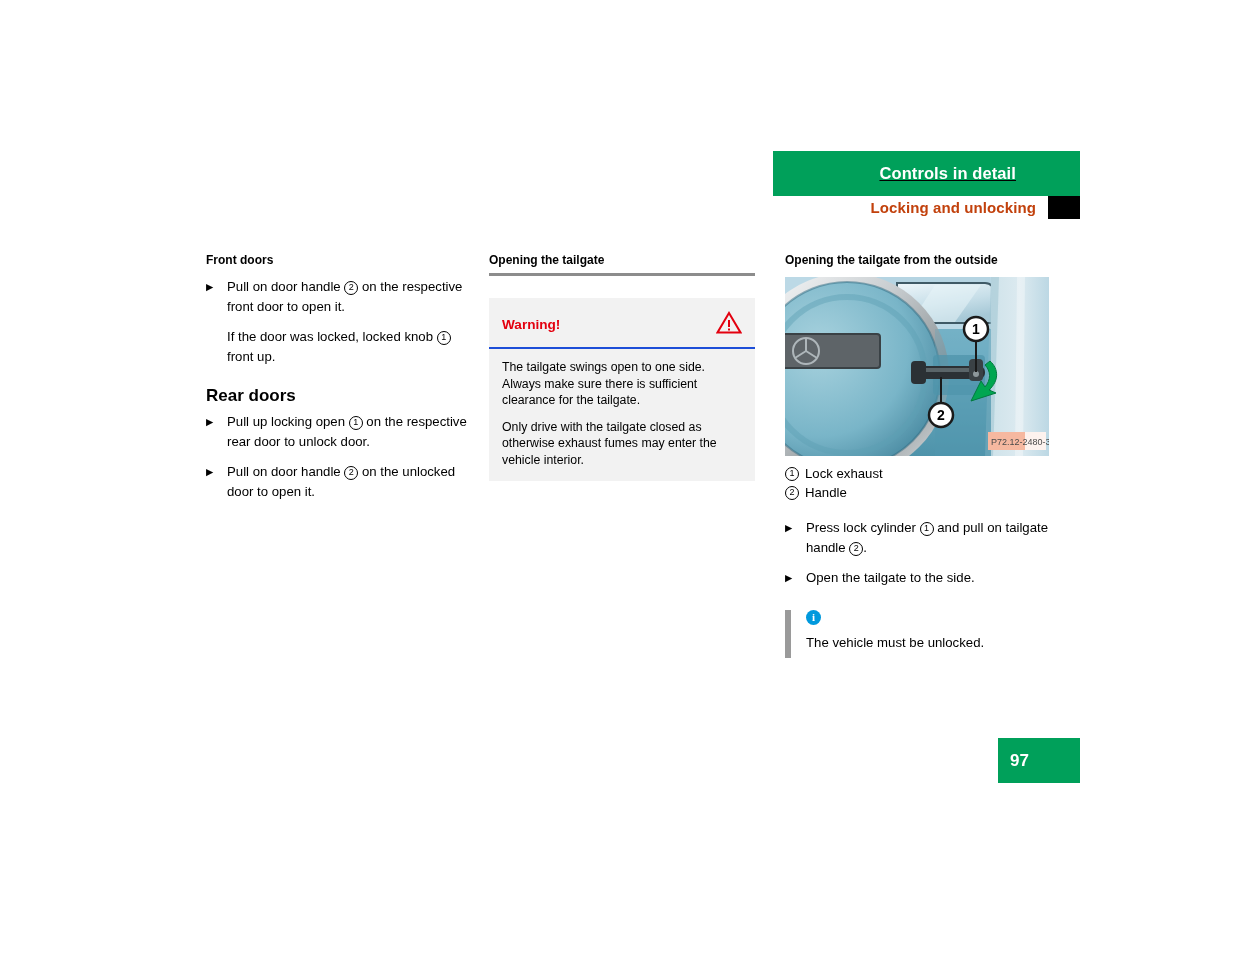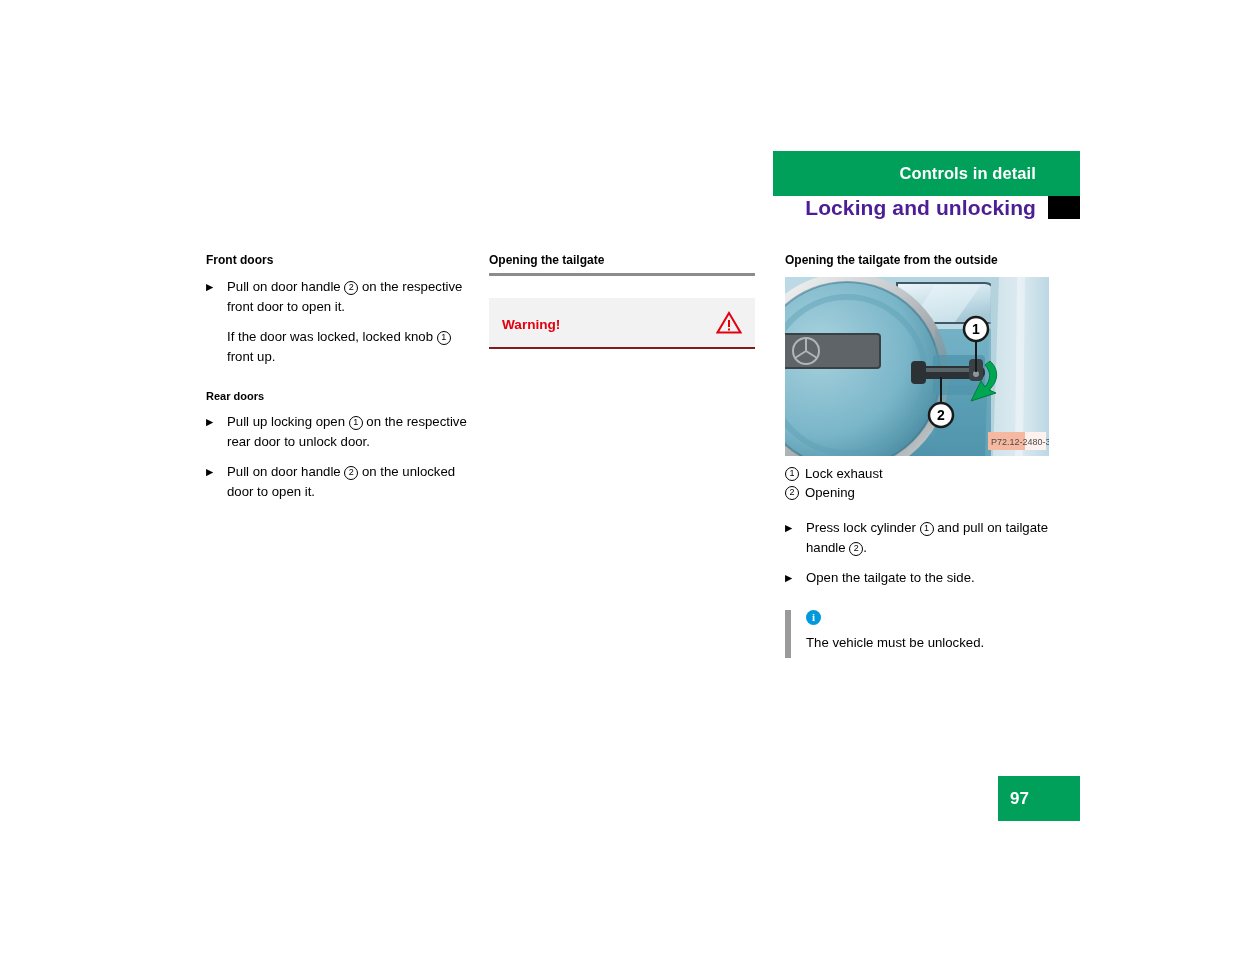--- a/index.html
+++ b/index.html
@@ -22,41 +22,42 @@
     left: 773px;
     top: 151px;
     width: 307px;
   }
   #header-title-bar {
     background: #00a05a;
     height: 45px;
     display: flex;
     align-items: center;
     justify-content: flex-end;
-    padding-right: 44px;
+    padding-right: 64px;
     box-sizing: border-box;
+    text-decoration: underline;
   }
   #header-title-text {
     color: #ffffff;
     font-size: 16.5px;
     font-weight: bold;
     letter-spacing: 0.1px;
   }
   #header-sub-bar {
     height: 23px;
     position: relative;
     display: flex;
     align-items: center;
     justify-content: flex-end;
     padding-right: 44px;
     box-sizing: border-box;
   }
   #header-subtitle-text {
-    color: #4c1d95;
-    font-size: 21px;
+    color: #c2410c;
+    font-size: 15px;
     font-weight: bold;
     letter-spacing: 0.1px;
   }
   #header-chapter-tab {
     position: absolute;
     right: 0;
     top: 0;
     width: 32px;
     height: 23px;
     background: #000000;
@@ -80,21 +81,21 @@
   h2.section-title.with-rule {
     margin-bottom: 0;
   }
   .title-rule {
     height: 3px;
     background: #8c8c8c;
     margin-top: 5px;
     margin-bottom: 22px;
   }
   h2.sub-heading {
-    font-size: 11px;
+    font-size: 17px;
     font-weight: bold;
     margin: 22px 0 8px 0;
     line-height: 16px;
   }
 
   
   .step {
     display: flex;
     margin-bottom: 11px;
   }
@@ -134,21 +135,21 @@
   #warning-box {
     background: #f2f2f2;
     width: 266px;
     box-sizing: border-box;
   }
   #warning-head {
     display: flex;
     align-items: center;
     justify-content: space-between;
     padding: 13px 13px 9px 13px;
-    border-bottom: 2px solid #7f1d1d;
+    border-bottom: 2px solid #1d4ed8;
   }
   #warning-title {
     color: #e3000f;
     font-weight: bold;
     font-size: 13.6px;
   }
   #warning-body {
     padding: 10px 13px 13px 13px;
   }
   #warning-body p {
@@ -211,21 +212,21 @@
   #info-text {
     margin-top: 8px;
     font-size: 13.2px;
     line-height: 19px;
   }
 
   
   #page-number-badge {
     position: absolute;
     left: 998px;
-    top: 776px;
+    top: 738px;
     width: 82px;
     height: 45px;
     background: #00a05a;
     color: #ffffff;
     font-size: 17px;
     font-weight: bold;
     display: flex;
     align-items: center;
     padding-left: 12px;
     box-sizing: border-box;
@@ -276,20 +277,24 @@
   <div id="warning-box">
     <div id="warning-head">
       <span id="warning-title">Warning!</span>
       <span>
         <svg width="26" height="23" viewBox="0 0 26 23">
           <path d="M13 2 L24.5 21.5 L1.5 21.5 Z" fill="none" stroke="#e3000f" stroke-width="2"></path>
           <rect x="12" y="9" width="2" height="7" fill="#e3000f"></rect>
           <rect x="12" y="17.5" width="2" height="2" fill="#e3000f"></rect>
         </svg>
       </span>
+    </div>
+    <div id="warning-body">
+      <p>The tailgate swings open to one side. Always make sure there is sufficient clearance for the tailgate.</p>
+      <p>Only drive with the tailgate closed as otherwise exhaust fumes may enter the vehicle interior.</p>
     </div>
   </div>
 </div>
 
 <div id="col-right" class="column">
 
   <h2 class="section-title">Opening the tailgate from the outside</h2>
 
   <div id="figure">
     <svg id="fig-svg" width="264" height="179" viewBox="0 0 264 179">
@@ -376,21 +381,21 @@
     </svg>
   </div>
 
   <div class="legend">
     <div class="legend-row">
       <span class="cnum">1</span>
       <span>Lock exhaust</span>
     </div>
     <div class="legend-row">
       <span class="cnum">2</span>
-      <span>Opening</span>
+      <span>Handle</span>
     </div>
   </div>
 
   <div class="step">
     <span class="step-marker">▶</span>
     <span class="step-body"><span>Press lock cylinder </span><span class="cnum">1</span><span> and pull on tailgate handle </span><span class="cnum">2</span><span>.</span></span>
   </div>
 
   <div class="step">
     <span class="step-marker">▶</span>

